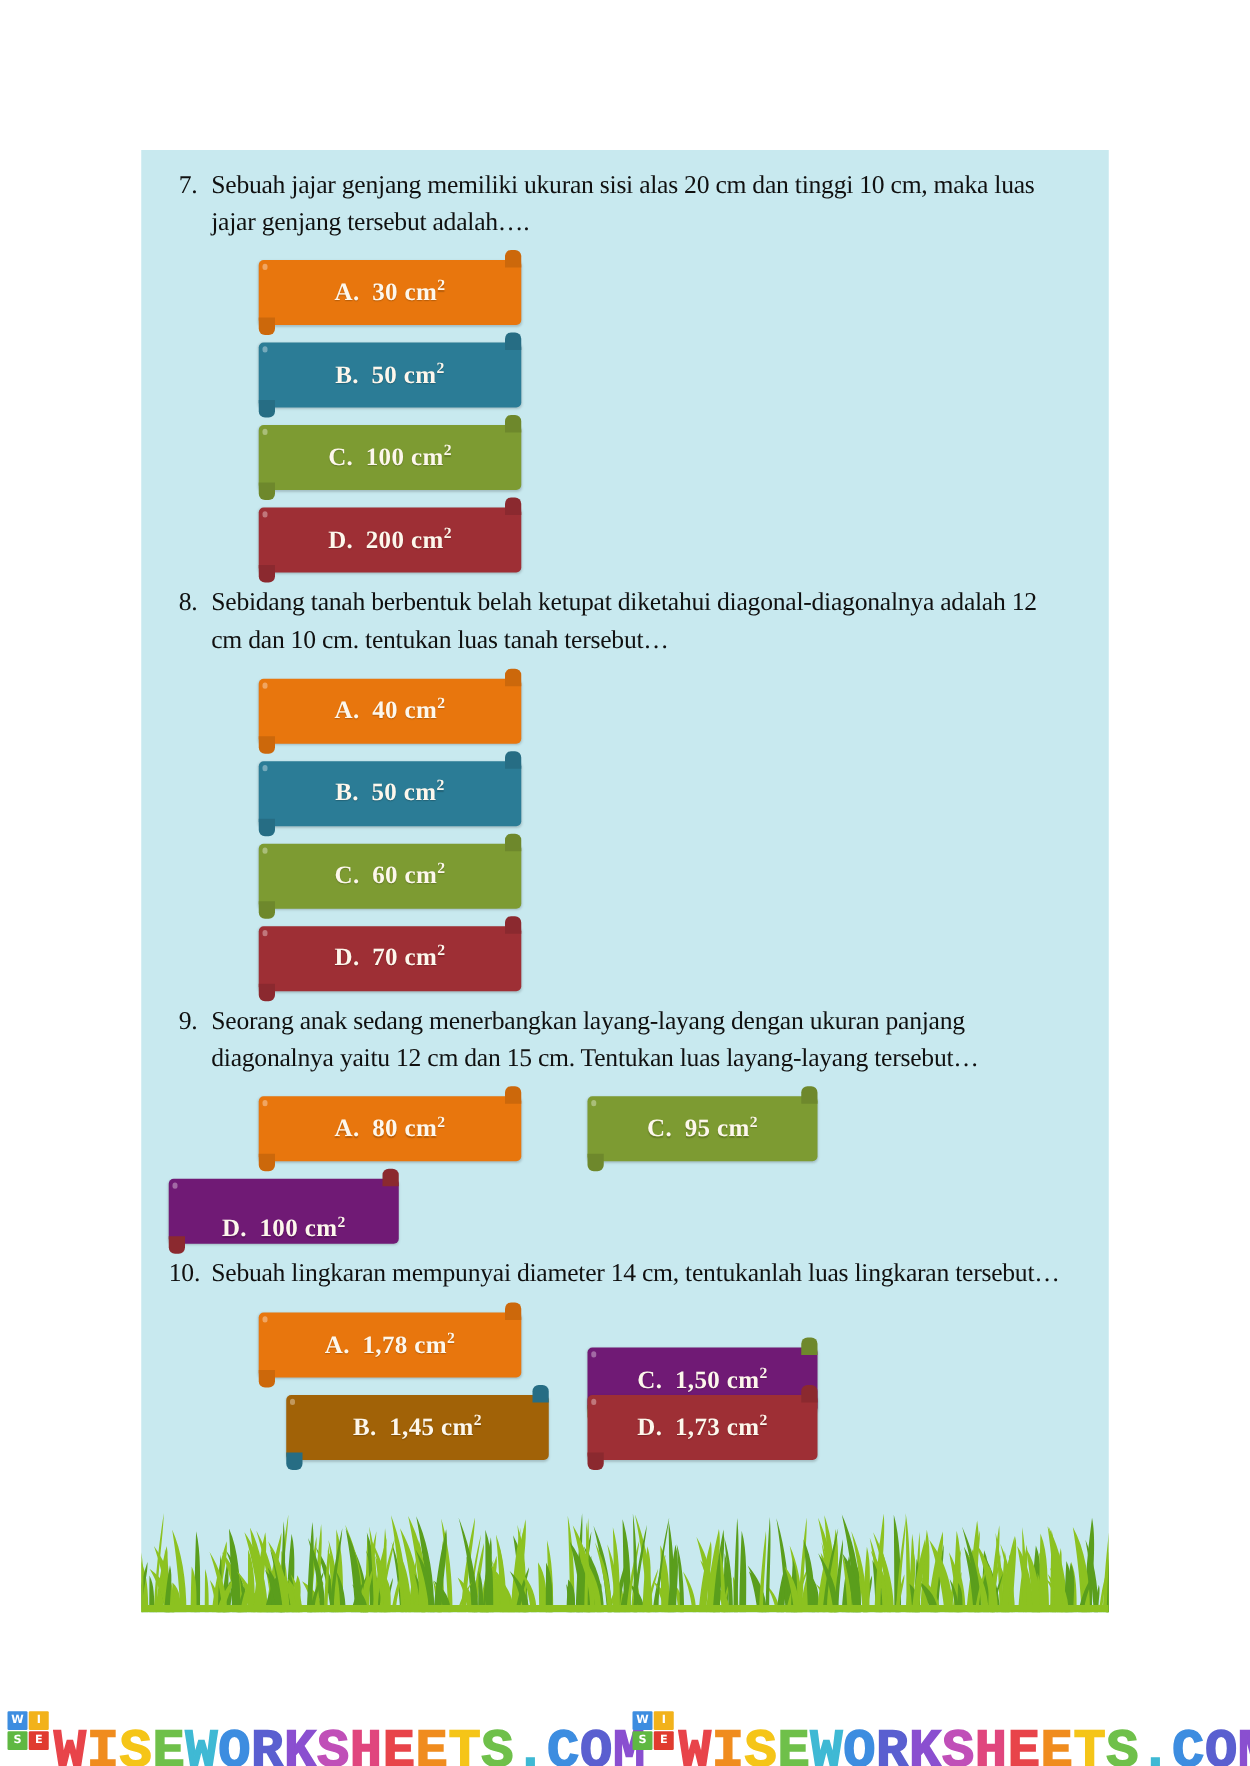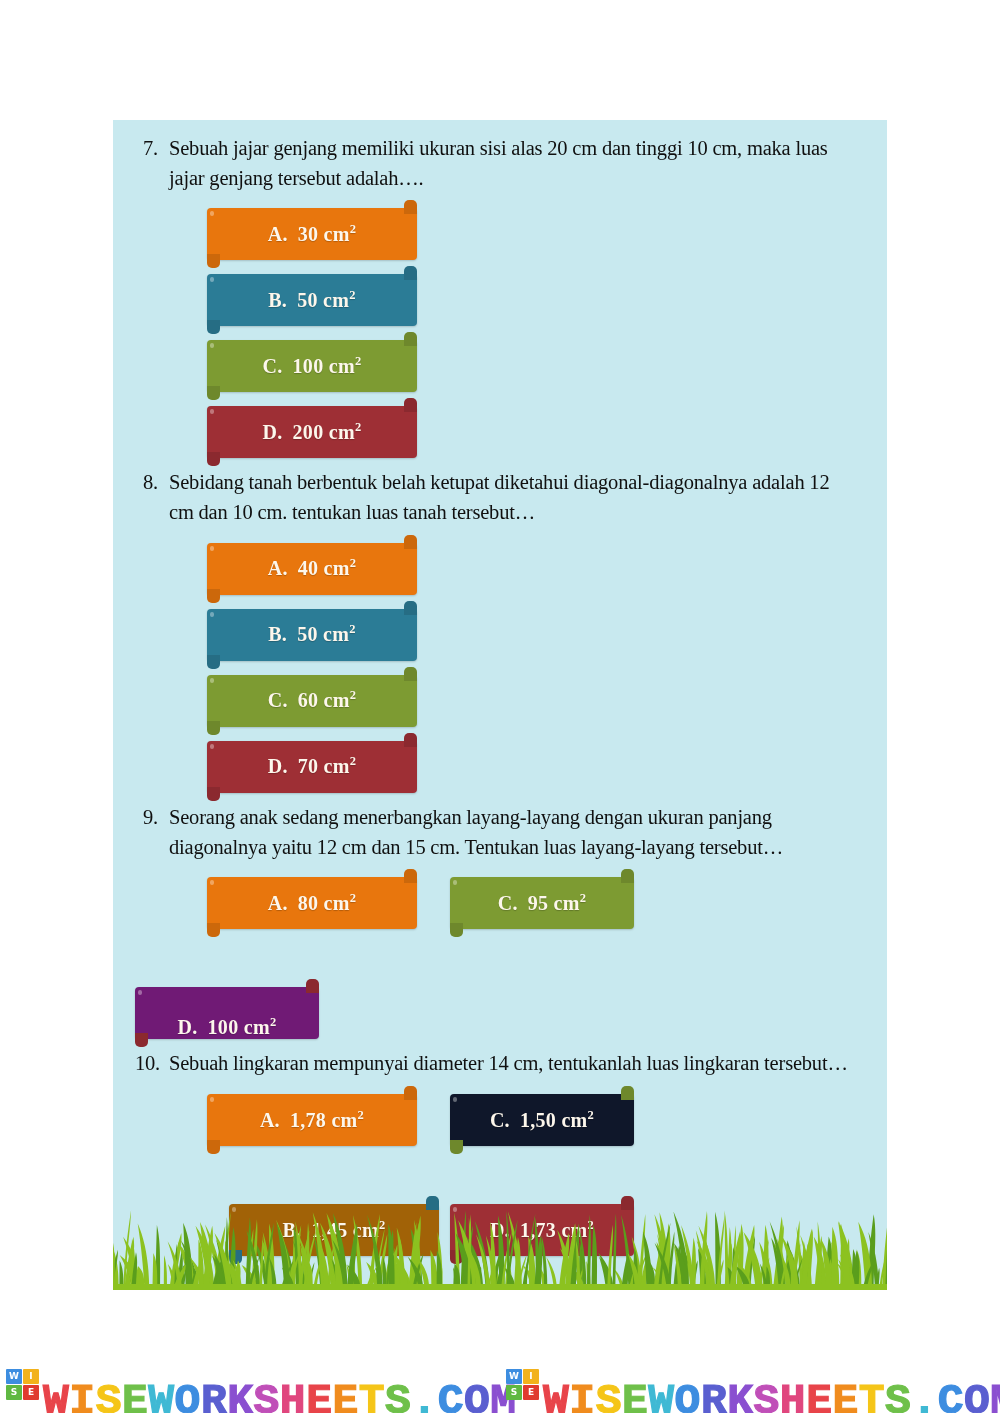--- a/index.html
+++ b/index.html
@@ -64,21 +64,20 @@
     margin-top: 9px;
   }
   .options.single {
     display: block;
   }
   .options.grid {
     display: grid;
     grid-template-columns: 271px 1fr;
     column-gap: 64px;
     row-gap: 0px;
-    gap: 44px;
   }
 
   .opt-wrap {
     position: relative;
     height: 66px;
   }
   .opt-wrap.col-left { margin-left: 72px; width: 210px; }
   .opt-wrap.col-a    { margin-left: 72px; width: 210px; }
   .opt-wrap.col-b    { margin-left: 0px;  width: 184px; }
 
@@ -326,21 +325,21 @@
         <div class="options grid">
           <div class="opt-wrap col-a">
             <div class="banner" style="background: rgb(232, 118, 13);">
               <div class="tab-tr" style="background: rgb(232, 118, 13);"></div>
               <div class="tab-bl" style="background: rgb(232, 118, 13);"></div>
               <div class="notch-tl"></div>
               <div class="opt-label"><span class="opt-letter">A.</span><span>1,78 cm</span><sup>2</sup></div>
             </div>
           </div>
           <div class="opt-wrap col-b">
-            <div class="banner" style="background: #0f172a;">
+            <div class="banner" style="background: #701a75; margin-top: 28px;">
               <div class="tab-tr" style="background: rgb(125, 155, 50);"></div>
               <div class="tab-bl" style="background: rgb(125, 155, 50);"></div>
               <div class="notch-tl"></div>
               <div class="opt-label"><span class="opt-letter">C.</span><span>1,50 cm</span><sup>2</sup></div>
             </div>
           </div>
           <div class="opt-wrap col-a">
             <div class="banner" style="background: #a16207; margin-left: 22px;">
               <div class="tab-tr" style="background: rgb(43, 124, 150);"></div>
               <div class="tab-bl" style="background: rgb(43, 124, 150);"></div>

